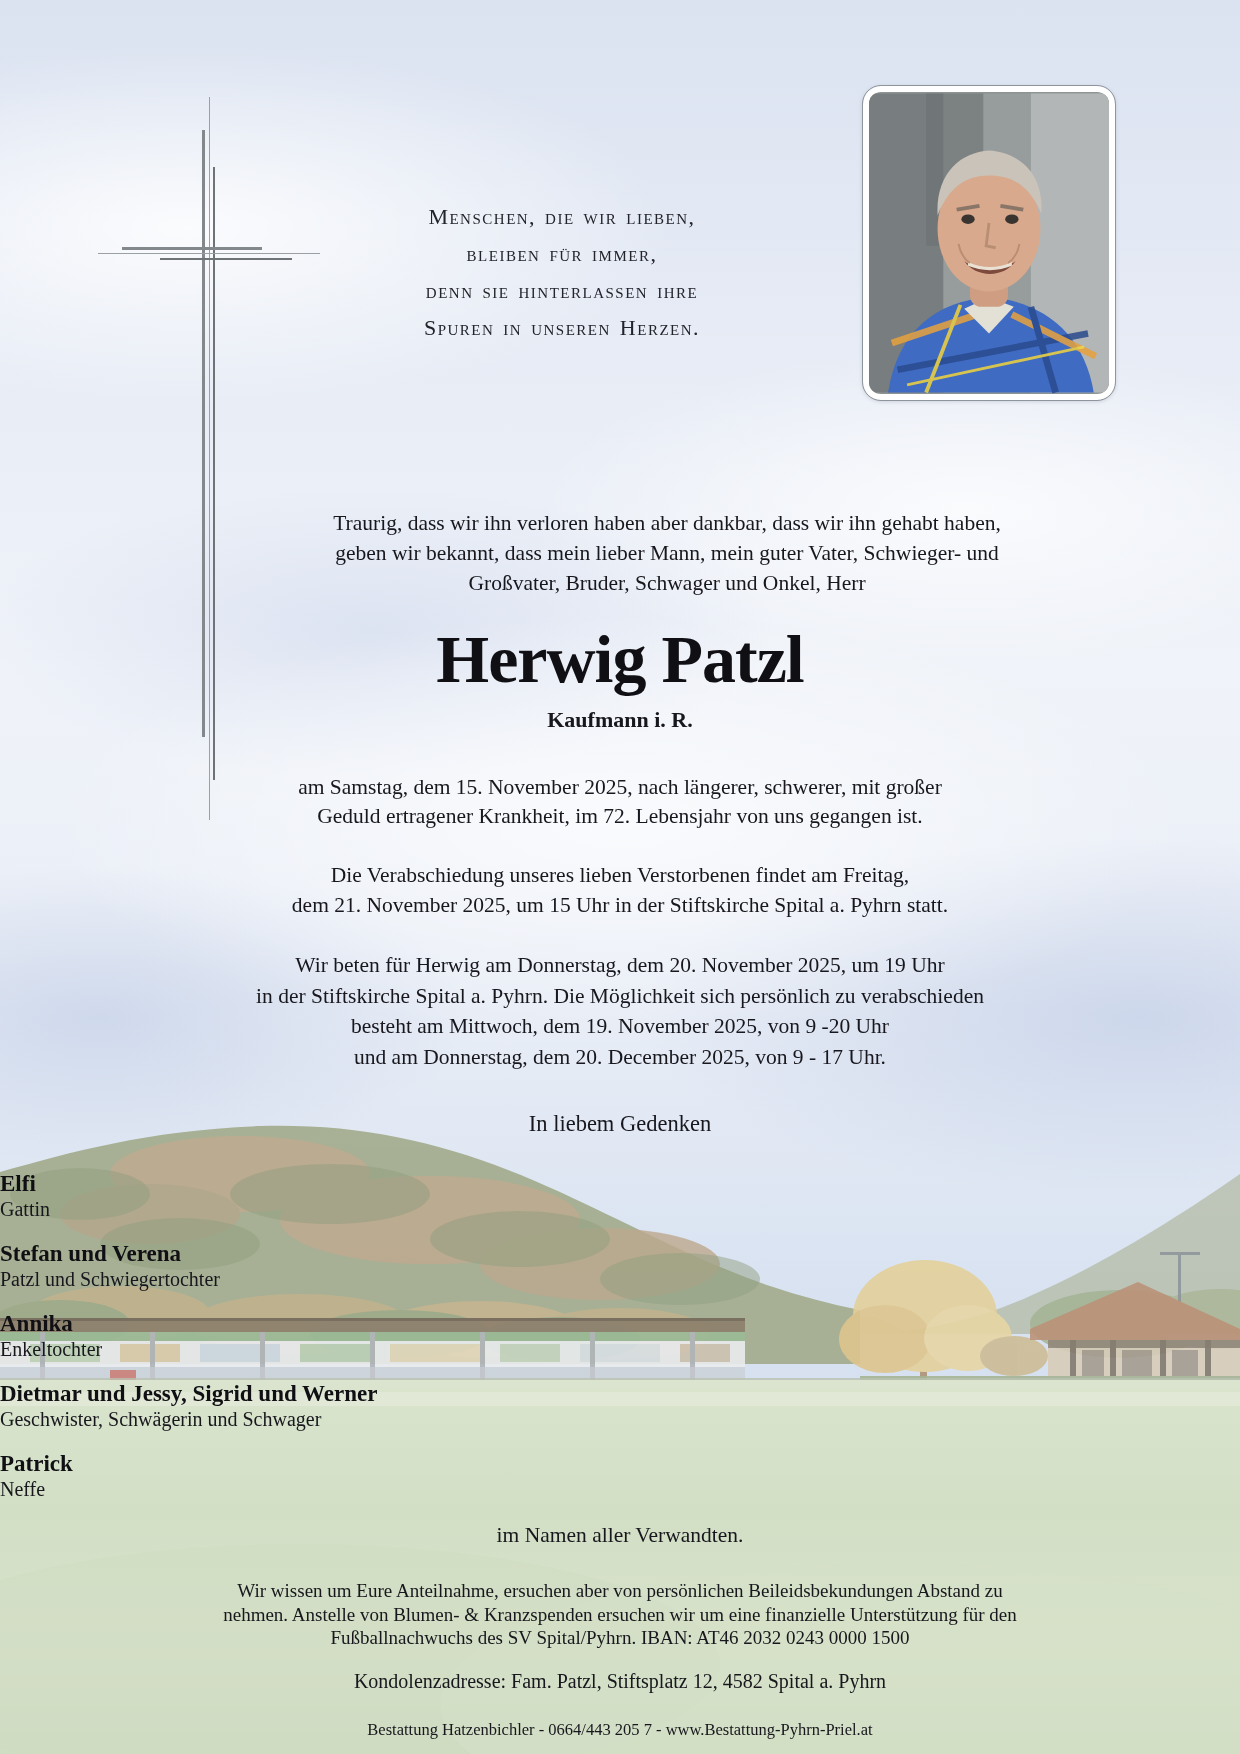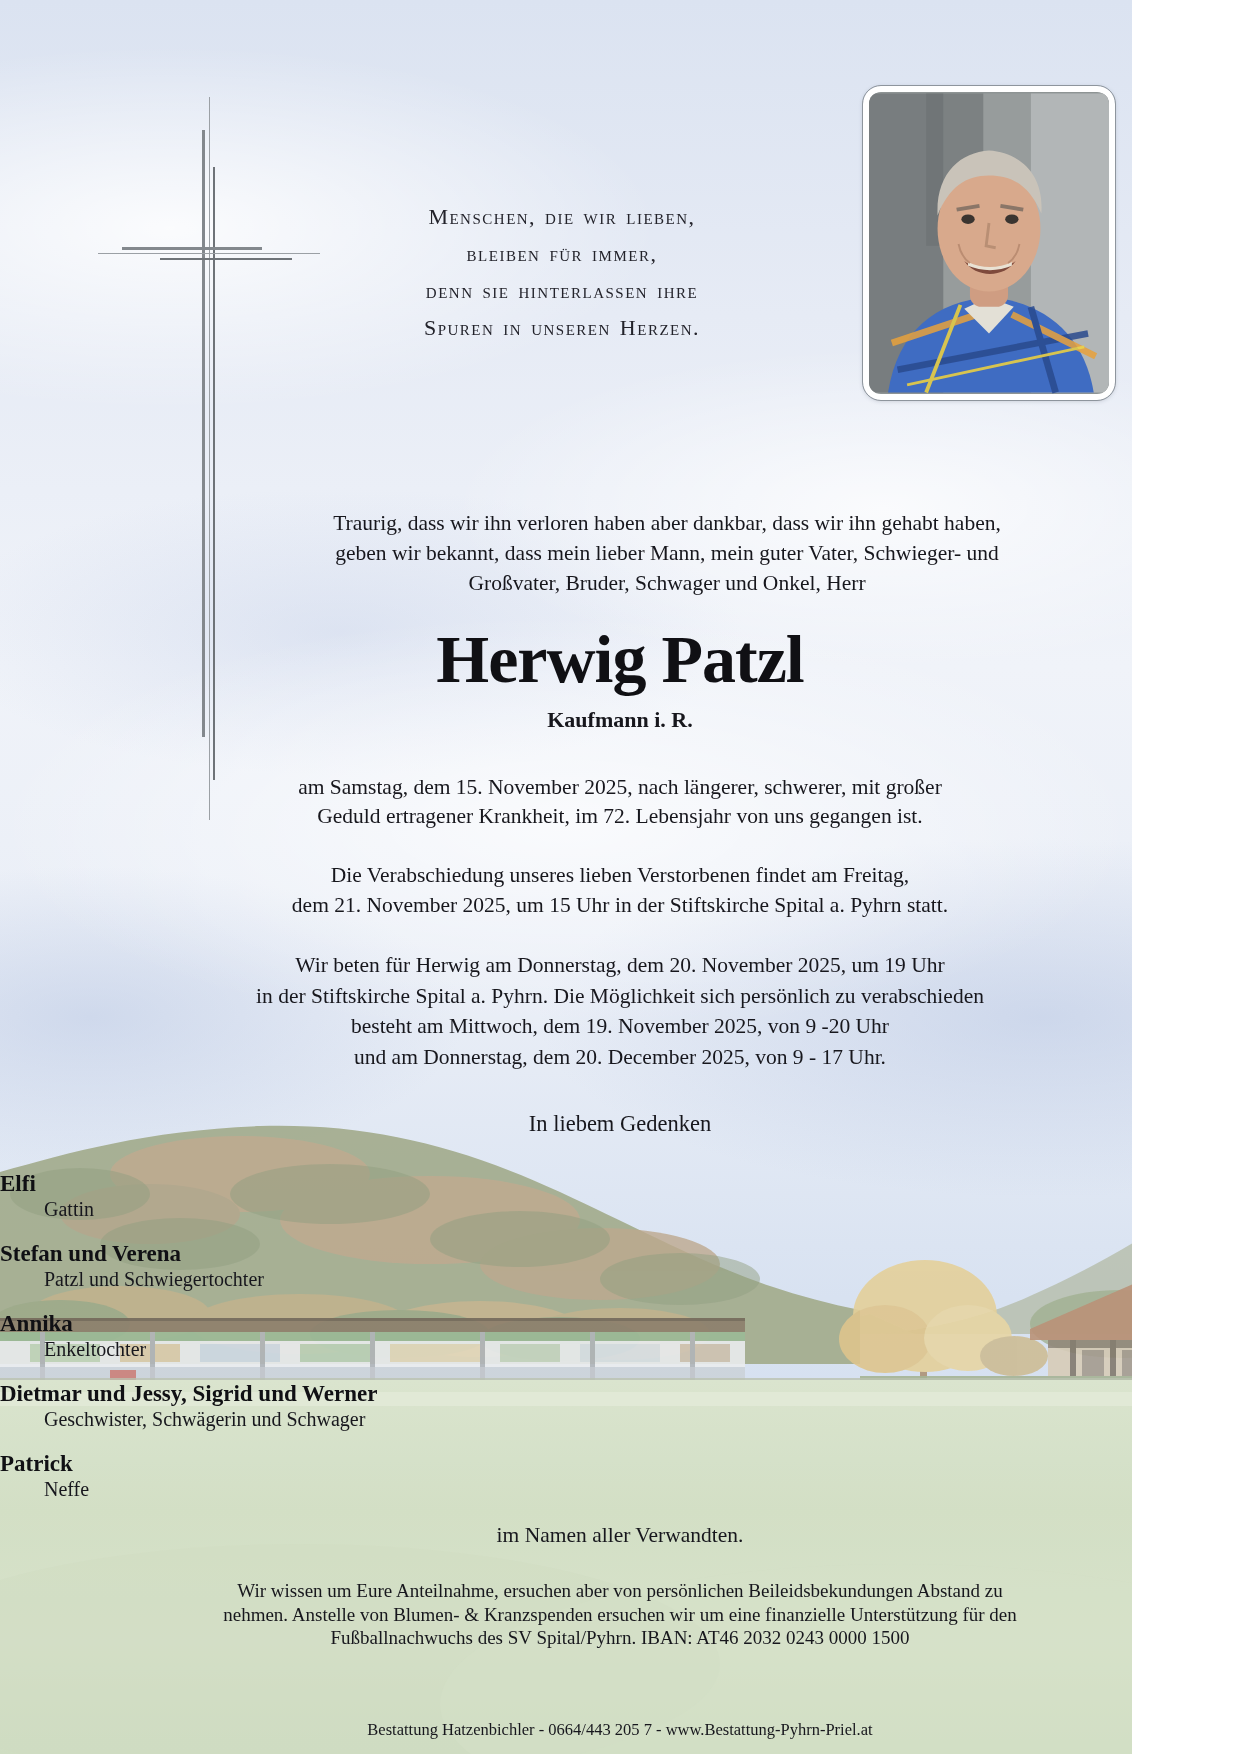--- a/index.html
+++ b/index.html
@@ -1,17 +1,17 @@
 <!DOCTYPE html>
 <html><head>
 <meta charset="utf-8">
 <style>
   html,body{margin:0;padding:0;}
   body{width:1240px;height:1754px;font-family:"Liberation Serif","DejaVu Serif",serif;color:#17171d;}
-  .page{position:relative;width:1132px;height:1754px;overflow:hidden;background:#fde047;}
+  .page{position:relative;width:1240px;height:1754px;overflow:hidden;background:#fde047;}
 
   
   .sky{position:absolute;inset:0;
     background:
       radial-gradient(ellipse 700px 260px at 15% 13%, rgba(255,255,255,.85), transparent 70%),
       radial-gradient(ellipse 620px 230px at 78% 29%, rgba(255,255,255,.75), transparent 70%),
       radial-gradient(ellipse 820px 300px at 50% 47%, rgba(255,255,255,.72), transparent 70%),
       radial-gradient(ellipse 520px 210px at 8% 58%, rgba(182,197,226,.5), transparent 72%),
       radial-gradient(ellipse 700px 250px at 92% 58%, rgba(172,189,222,.45), transparent 72%),
       radial-gradient(ellipse 560px 200px at 30% 36%, rgba(190,203,230,.38), transparent 72%),
@@ -44,21 +44,21 @@
   .intro{top:508px;font-size:21.5px;line-height:30px;padding-left:47px;}
   .name{top:620px;font-size:68px;line-height:78px;font-weight:bold;letter-spacing:-1px;color:#101014;}
   .occupation{top:706px;font-size:22px;line-height:28px;font-weight:bold;}
   .death{top:773px;font-size:21.5px;line-height:29px;}
   .farewell{top:860px;font-size:21.5px;line-height:30px;}
   .prayer{top:950px;font-size:21.5px;line-height:30.5px;}
   .gedenken{top:1111px;font-size:22.5px;line-height:26px;}
   .mourners{position:absolute;left:0;top:1170px;width:1240px;text-align:left;}
   .mourner{margin-bottom:18px;}
   .m-names{font-size:23px;line-height:27px;font-weight:bold;color:#101014;}
-  .m-rel{font-size:20px;line-height:25px;margin-left:44px;}
+  .m-rel{font-size:20px;line-height:25px;}
   .closing{top:1522px;font-size:21.5px;line-height:27px;}
   .donation{left:120px;top:1579px;width:1000px;font-size:19px;line-height:23.5px;}
   .condolence{top:1669px;font-size:20px;line-height:24px;}
   .funeral{top:1720px;font-size:16.5px;line-height:20px;}
 </style>
 </head>
 <body>
 
 <div class="page">
 
@@ -258,15 +258,16 @@
       <div class="m-names">Patrick</div>
       <div class="m-rel">Neffe</div>
     </div>
   </div>
 
   <div class="tb closing">im Namen aller Verwandten.</div>
 
   <div class="tb donation">Wir wissen um Eure Anteilnahme, ersuchen aber von persönlichen Beileidsbekundungen Abstand zu
 nehmen. Anstelle von Blumen- &amp; Kranzspenden ersuchen wir um eine finanzielle Unterstützung für den
 Fußballnachwuchs des SV Spital/Pyhrn. IBAN: AT46 2032 0243 0000 1500</div>
+  <div class="tb condolence">Kondolenzadresse: Fam. Patzl, Stiftsplatz 12, 4582 Spital a. Pyhrn</div>
   <div class="tb funeral">Bestattung Hatzenbichler - 0664/443 205 7 - www.Bestattung-Pyhrn-Priel.at</div>
 
 </div>
 
 </body></html>

